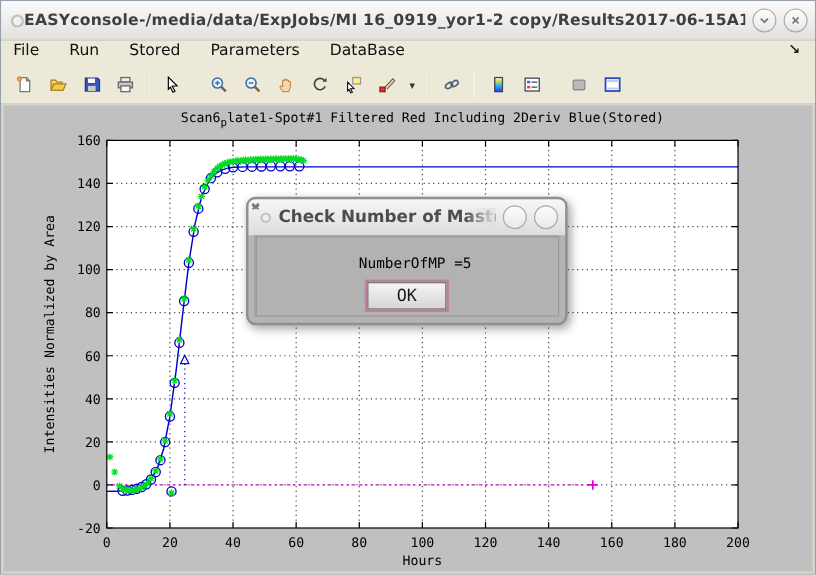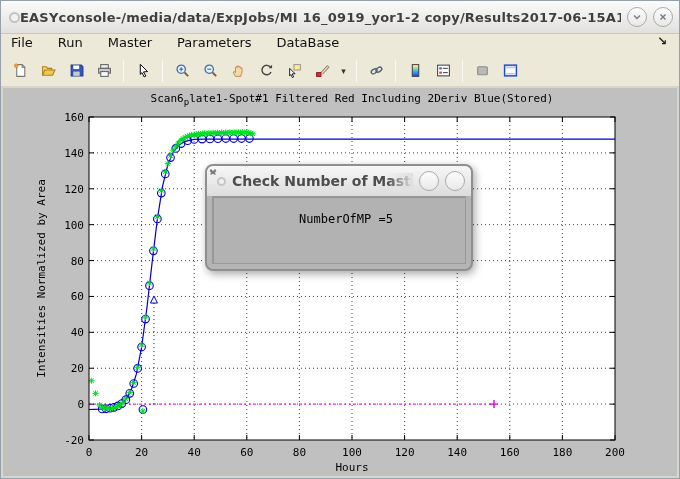--- a/index.html
+++ b/index.html
@@ -57,21 +57,21 @@
     <div class="circle-btn">
       <svg width="12" height="12" viewBox="0 0 12 12">
           <path d="M3.5 3.5 L8.5 8.5 M8.5 3.5 L3.5 8.5" stroke="#7a7a7a" stroke-width="1.4"></path>
         </svg>
     </div>
   </div>
 
   <div class="menubar">
     <span class="menu-item">File</span>
     <span class="menu-item">Run</span>
-    <span class="menu-item">Master</span>
+    <span class="menu-item">Stored</span>
     <span class="menu-item">Parameters</span>
     <span class="menu-item">DataBase</span>
     <span class="menu-spacer"></span>
     <span class="menu-arrow">↘</span>
   </div>
 
   <div class="toolbar">
     <button class="tb-btn">
       <svg width="15" height="15" viewBox="0 0 14 14">
           <path d="M3.5 1.5h5l2.5 2.5v8.5h-7.5z" fill="#fff" stroke="#777"></path>
@@ -392,17 +392,18 @@
         <div class="circle-btn">
           <svg width="12" height="12" viewBox="0 0 12 12">
               <path d="M3.5 3.5 L8.5 8.5 M8.5 3.5 L3.5 8.5" stroke="#7a7a7a" stroke-width="1.4"></path>
             </svg>
         </div>
       </div>
       <div class="dialog-body">
         <div class="dialog-msg">
           <span>NumberOfMP =5</span>
         </div>
+        <button class="ok-btn">OK</button>
       </div>
     </div>
   </div>
 
 </div>
 
 </body></html>

